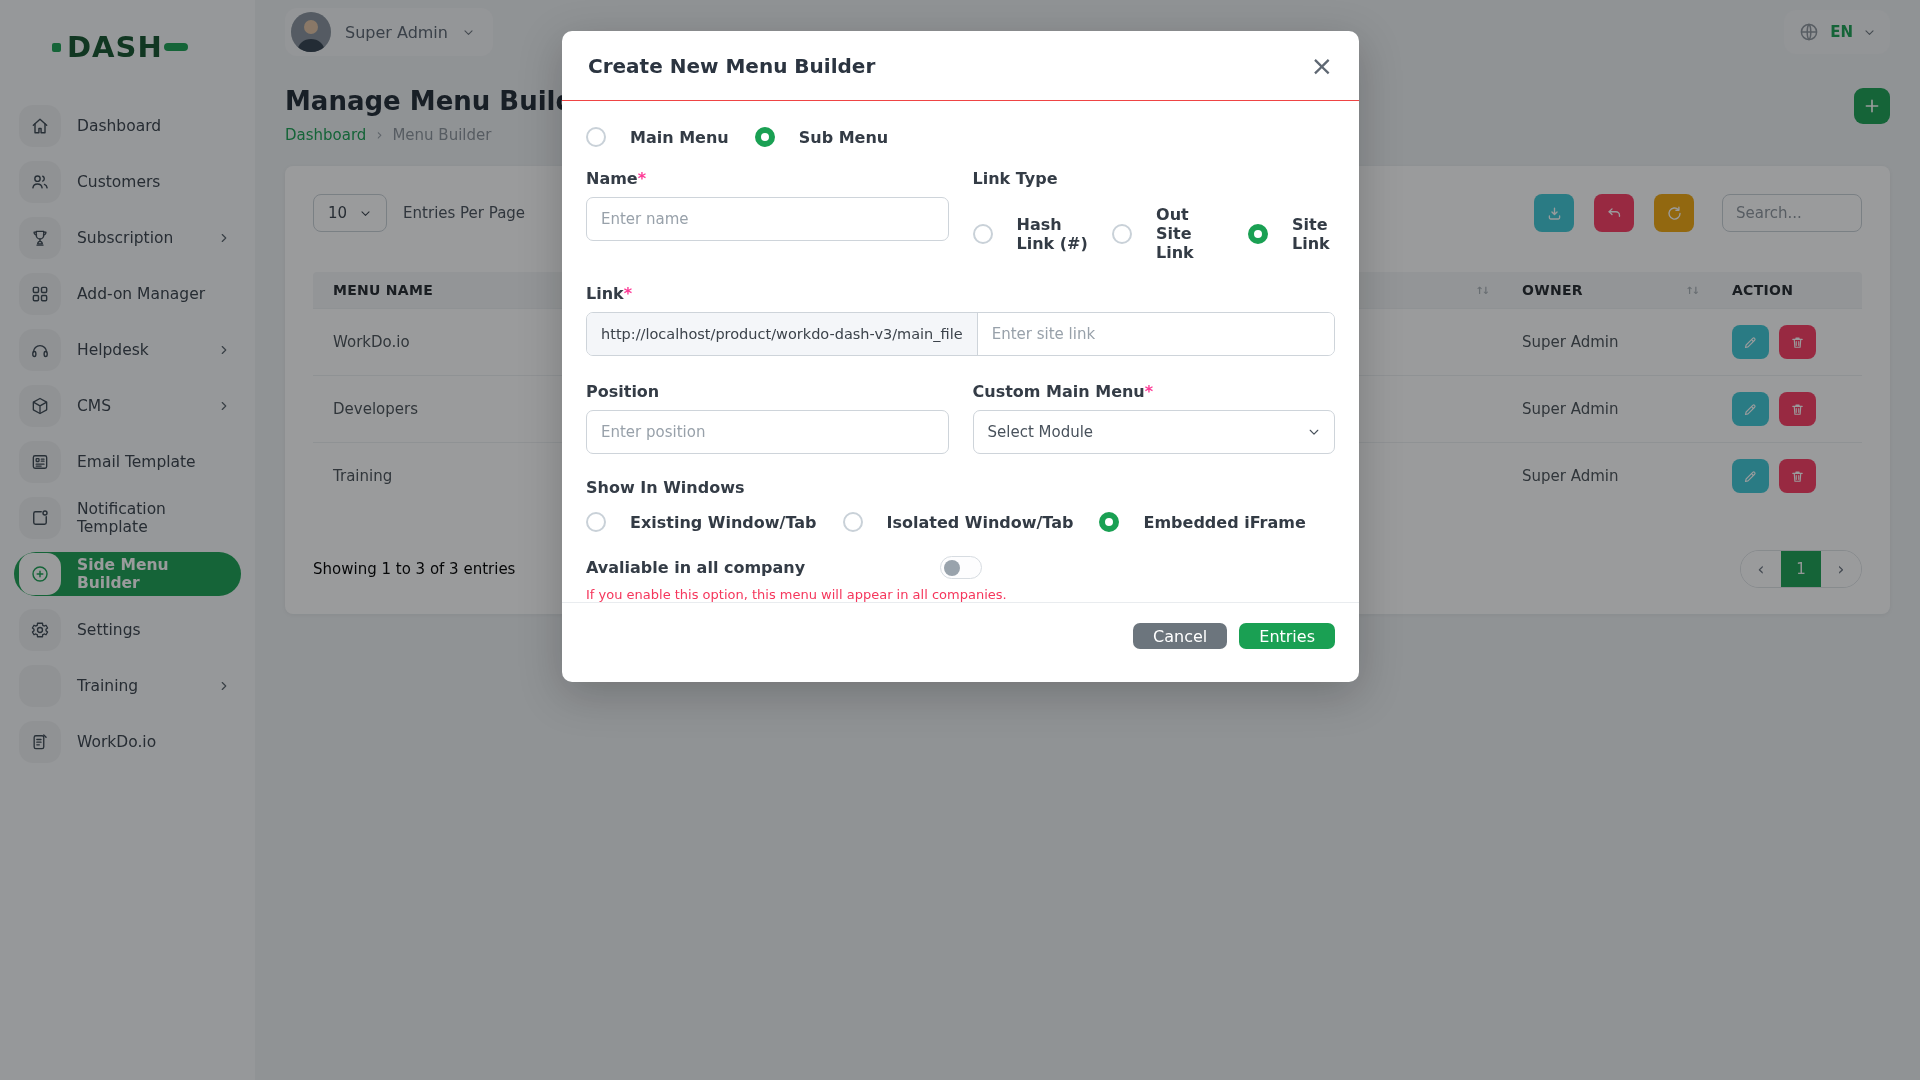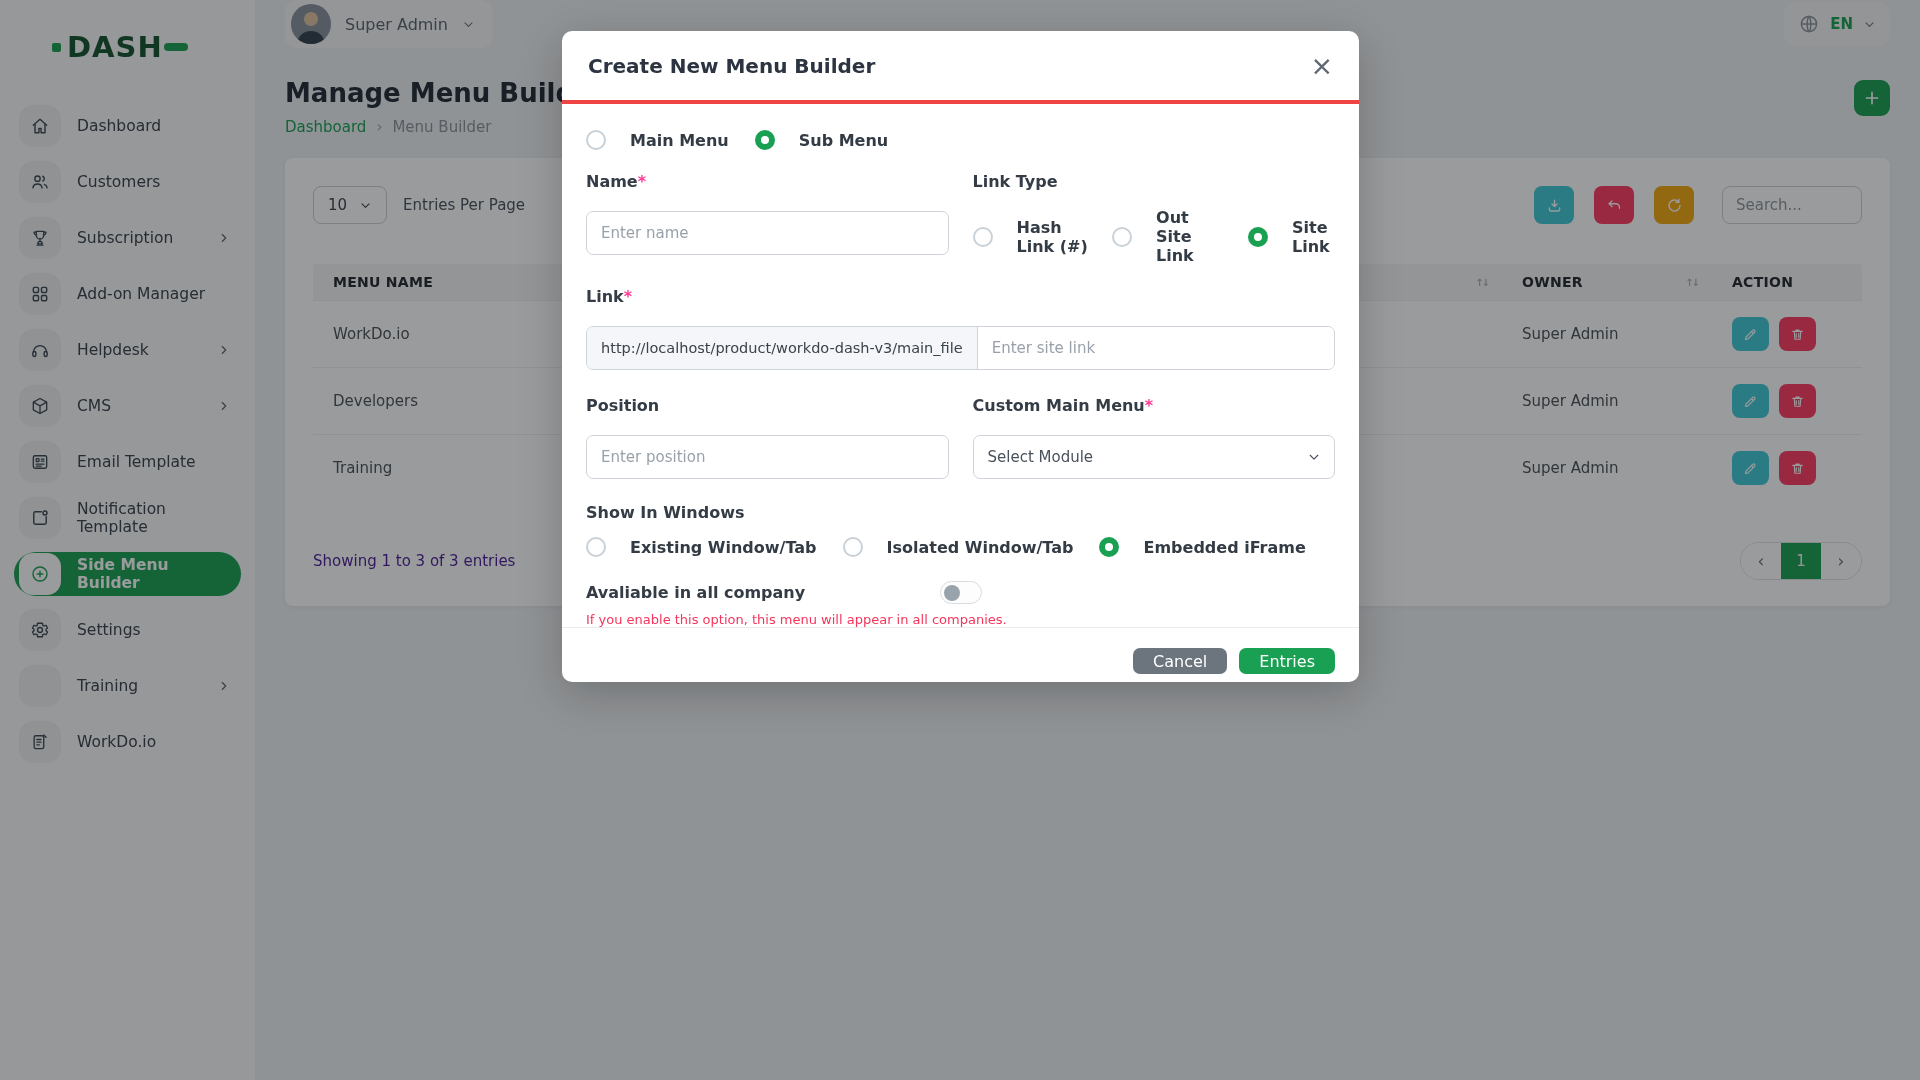--- a/index.html
+++ b/index.html
@@ -20,21 +20,21 @@
   .nav-item { display:flex; align-items:center; gap:16px; height:44px; margin-bottom:12px; border-radius:14px; padding:0 10px 0 5px; cursor:pointer; }
   .tile { width:42px; height:42px; border-radius:14px; background:#eef0f2; display:flex; align-items:center; justify-content:center; flex:none; color:#3c4752; }
   .tile svg { width:20px; height:20px; }
   .nav-label { font-size:15.5px; font-weight:500; color:#39424c; flex:1; }
   .nav-chev { color:#59636d; width:14px; height:14px; }
   .nav-item.active { background:#1aa053;border-radius:22px; }
   .nav-item.active .tile { background:#ffffff; color:#1aa053; }
   .nav-item.active .nav-label { color:#ffffff; font-weight:600; }
 
   
-  .main { flex:1; padding:0 30px 0 30px; }
+  .main { flex:1; padding:0 30px 0 30px;margin-top:8px; }
   .topbar { display:flex; align-items:center; justify-content:space-between; }
   .user-pill { display:flex; align-items:center; gap:14px; background:#f5f6f8; border-radius:12px; padding:5px 18px 5px 6px; height:48px; cursor:pointer; }
   .avatar { width:40px; height:40px; border-radius:50%; overflow:hidden; flex:none; display:block; }
   .user-name { font-size:16px; color:#5a6470; }
   .chev-down { width:13px; height:13px; color:#6a737d; }
   .lang-pill { display:flex; align-items:center; gap:10px; background:#f3f4f6; border-radius:12px; padding:0 14px; height:44px; cursor:pointer; }
   .lang-pill svg.globe { width:22px; height:22px; color:#8d959d; }
   .lang-code { font-size:15px; font-weight:700; color:#1aa053; }
 
   .page-head { display:flex; align-items:flex-start; justify-content:space-between; margin-top:30px; }
@@ -66,45 +66,45 @@
   .tbl-head { background:#f3f5f6; border-radius:4px 4px 0 0; }
   .th { font-size:14px; font-weight:700; color:#23282e; letter-spacing:.02em; padding:10px 14px 10px 20px; display:flex; align-items:center; justify-content:space-between; cursor:pointer; }
   .sort { font-size:10px; color:#aab1b7; letter-spacing:-2px; }
   .td { font-size:15px; color:#4a5258; padding:16px 14px 16px 20px; }
   .tbl-row + .tbl-row { border-top:1px solid #edf0f2; }
   .row-actions { display:flex; gap:10px; }
   .act-btn { width:37px; height:34px; border:none; border-radius:8px; color:#fff; display:flex; align-items:center; justify-content:center; cursor:pointer; }
   .act-btn svg { width:15px; height:15px; }
 
   .tbl-footer { margin-top:auto; display:flex; align-items:center; justify-content:space-between; }
-  .showing { font-size:15px; color:#4c1d95; }
+  .showing { font-size:15px; color:#000000; }
   .pager { display:flex; align-items:stretch; border:1px solid #dfe3e6; border-radius:19px; overflow:hidden; height:38px; }
   .pager-btn { width:40px; display:flex; align-items:center; justify-content:center; font-size:17px; color:#6b7480; cursor:pointer; background:#fff; }
   .pager-cur { width:40px; display:flex; align-items:center; justify-content:center; font-size:15px; color:#f2f7f4; background:#1aa053; cursor:pointer; }
 
   
   .overlay { position:fixed; inset:0; background:rgba(14,17,20,0.42); z-index:90; }
   .modal { position:fixed; left:562px; top:31px; width:797px; height:651px; background:#fff; border-radius:10px; z-index:100; box-shadow:0 12px 44px rgba(0,0,0,.22); display:flex; flex-direction:column; }
-  .modal-header { padding:21px 26px; border-bottom:4px solid #ef4444; display:flex; align-items:center; justify-content:space-between; }
+  .modal-header { padding:21px 26px; border-bottom:1px solid #ef4444; display:flex; align-items:center; justify-content:space-between; }
   .modal-title { font-size:20px; font-weight:600; color:#2b3440; }
   .modal-close { border:none; background:none; font-size:27px; line-height:1; color:#5f6873; cursor:pointer; font-family:inherit; }
   .modal-body { padding:26px 24px 0 24px; flex:1; }
 
   .radio { width:20px; height:20px; border-radius:50%; background:#fff; border:2px solid #c9d1d8; flex:none; cursor:pointer; }
   .radio.on { border:6px solid #1aa053; }
   .radio-opt { display:flex; align-items:center; gap:24px; }
   .radio-label { font-size:16px; font-weight:600; color:#333b45; }
   .radio-group { display:flex; align-items:center; gap:26px; }
 
   .grid2 { display:grid; grid-template-columns:1fr 1fr; column-gap:24px; }
   .field-label { font-size:16px; font-weight:600; color:#343c46; display:block; }
   .req { color:#fd3995; }
   .text-input { width:100%; height:44px; border:1px solid #ced4da; border-radius:7px; padding:0 14px; font-size:15px; color:#39424c; font-family:inherit; background:#fff; }
   .text-input::placeholder { color:#98a1aa; }
-  .mt8 { margin-top:20px; }
+  .mt8 { margin-top:9px; }
   .mt22 { margin-top:22px; }
 
   .input-group { display:flex; width:100%; height:44px; border:1px solid #ced4da; border-radius:7px; overflow:hidden; }
   .input-addon { background:#f4f6f9; border-right:1px solid #ced4da; display:flex; align-items:center; padding:0 14px; font-size:14.5px; color:#3c434b; white-space:nowrap; flex:none; }
   .input-group input { border:none; outline:none; flex:1; padding:0 14px; font-size:15px; color:#39424c; font-family:inherit; }
   .input-group input::placeholder { color:#98a1aa; }
 
   .select { position:relative; height:44px; border:1px solid #ced4da; border-radius:7px; display:flex; align-items:center; padding:0 38px 0 14px; font-size:15px; color:#49525c; cursor:pointer; background:#fff; }
   .select .sel-chev { position:absolute; right:13px; width:14px; height:14px; color:#49525c; }
 

